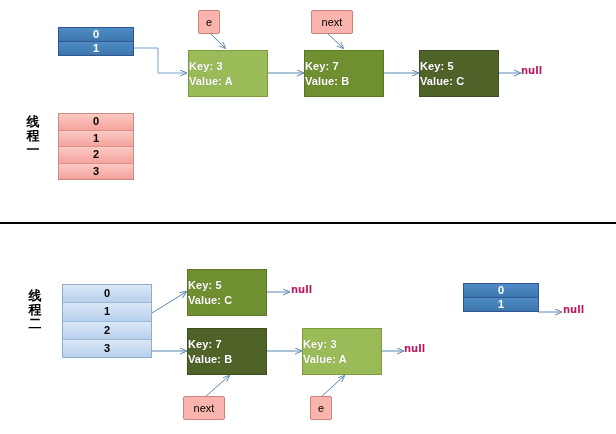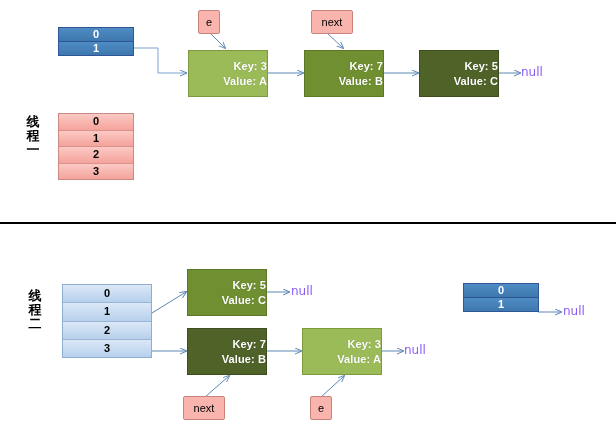--- a/index.html
+++ b/index.html
@@ -97,21 +97,21 @@
   .thread-label span { display: block; }
 
   
   .node {
     position: absolute;
     box-sizing: border-box;
     width: 80px;
     height: 47px;
     display: flex;
     flex-direction: column;
-    align-items: flex-end;
+    align-items: flex-start;
     justify-content: center;
     color: #ffffff;
     font-weight: bold;
     font-size: 11px;
     line-height: 1.35;
     letter-spacing: 0.1px;
     text-shadow: 0 0 1px rgba(0,0,0,.25);
   }
   .node .ln { display: block; white-space: nowrap; }
   .node.green-light {
@@ -139,23 +139,23 @@
     display: flex;
     align-items: center;
     justify-content: center;
     line-height: 1;
   }
 
   
   .nulltext {
     position: absolute;
     font-family: "DejaVu Sans", sans-serif;
-    font-size: 12px;
-    font-weight: normal;
-    color: #8b5cf6;
+    font-size: 10px;
+    font-weight: bold;
+    color: #be185d;
     line-height: 1;
     white-space: nowrap;
   }
 
   
   .divider {
     position: absolute;
     left: 0;
     width: 616px;
     height: 2px;

